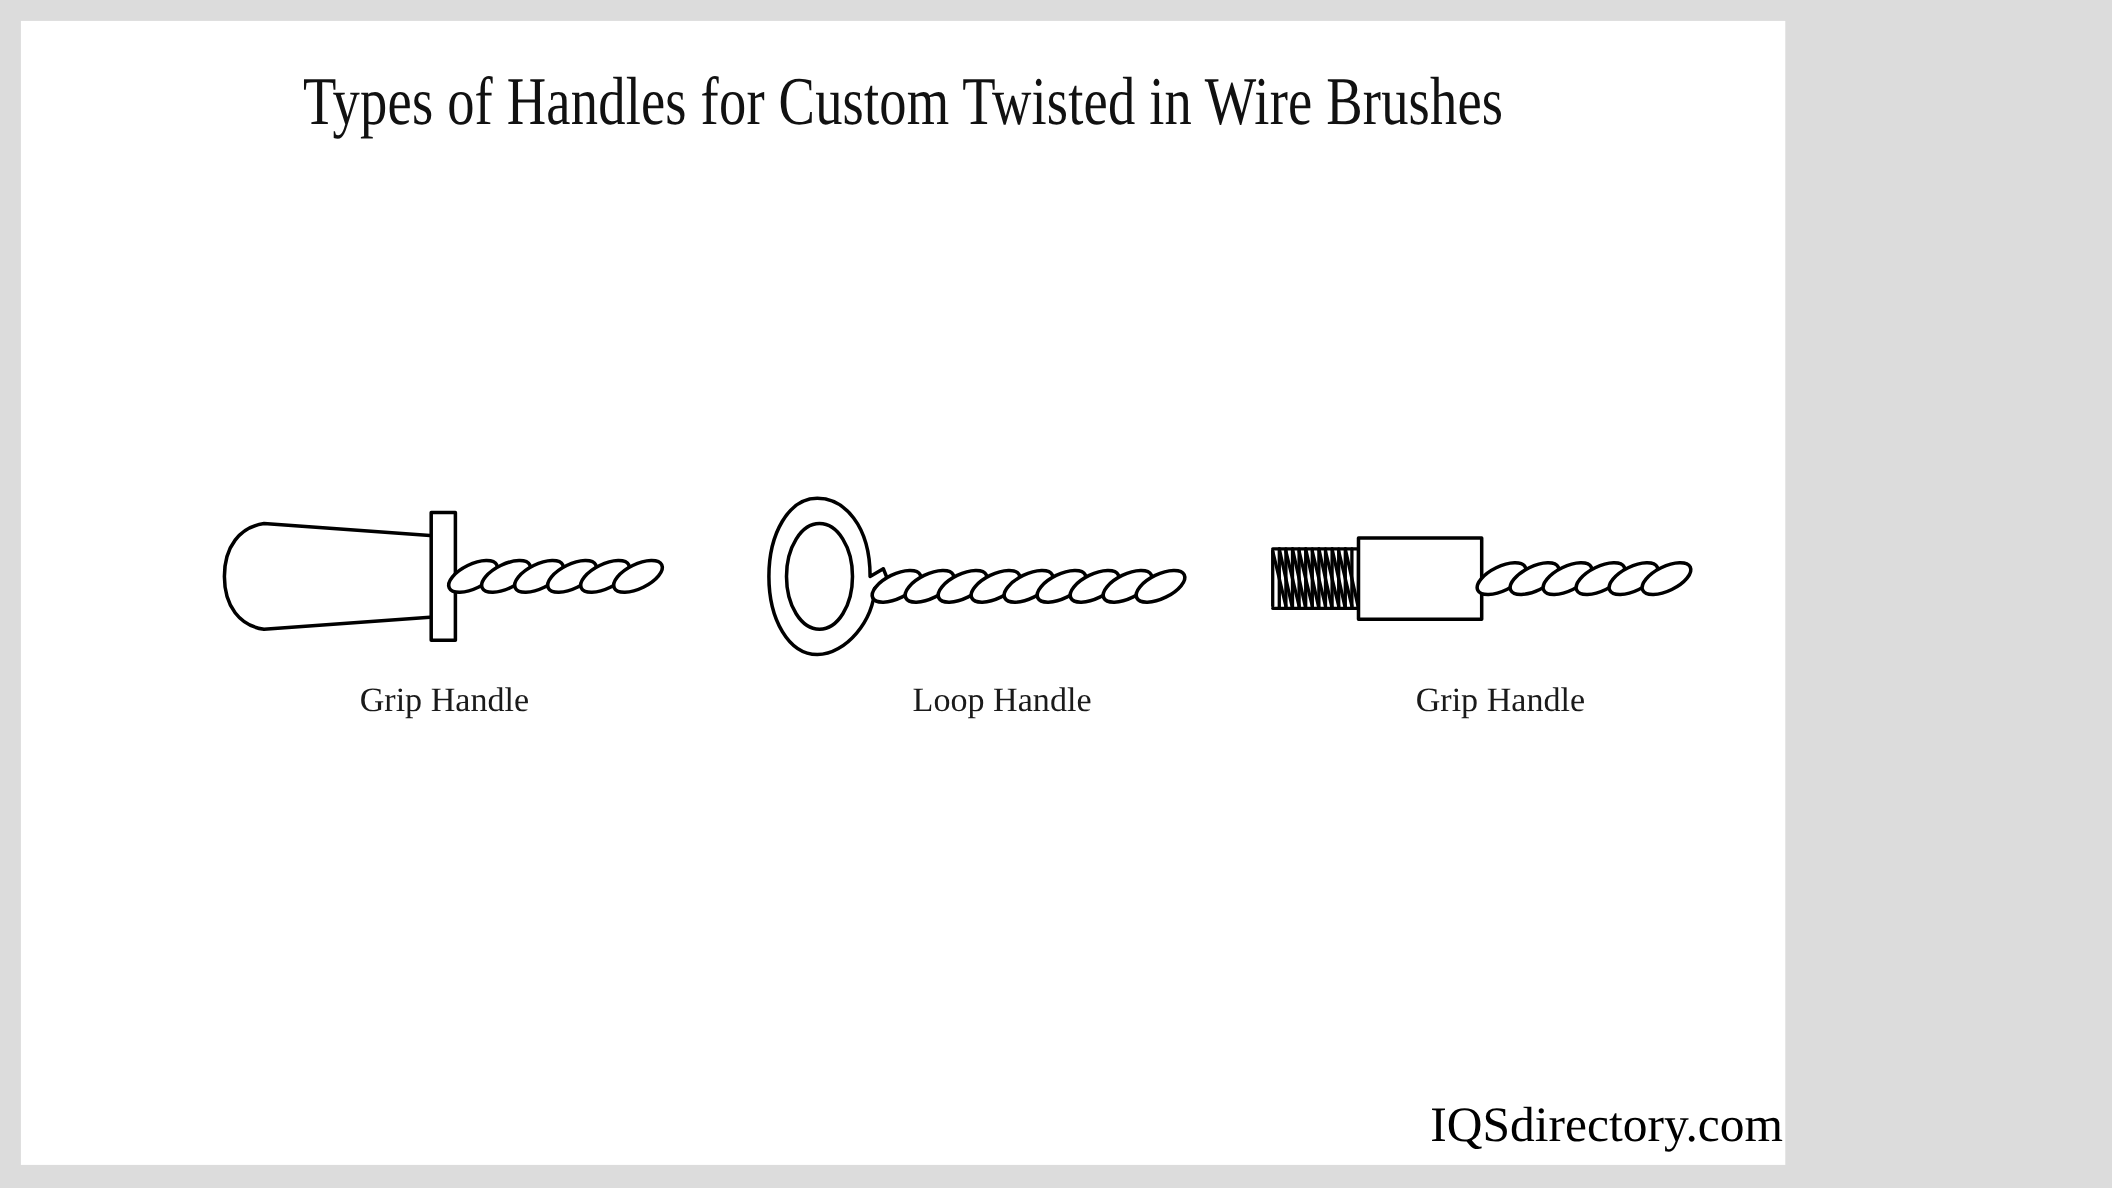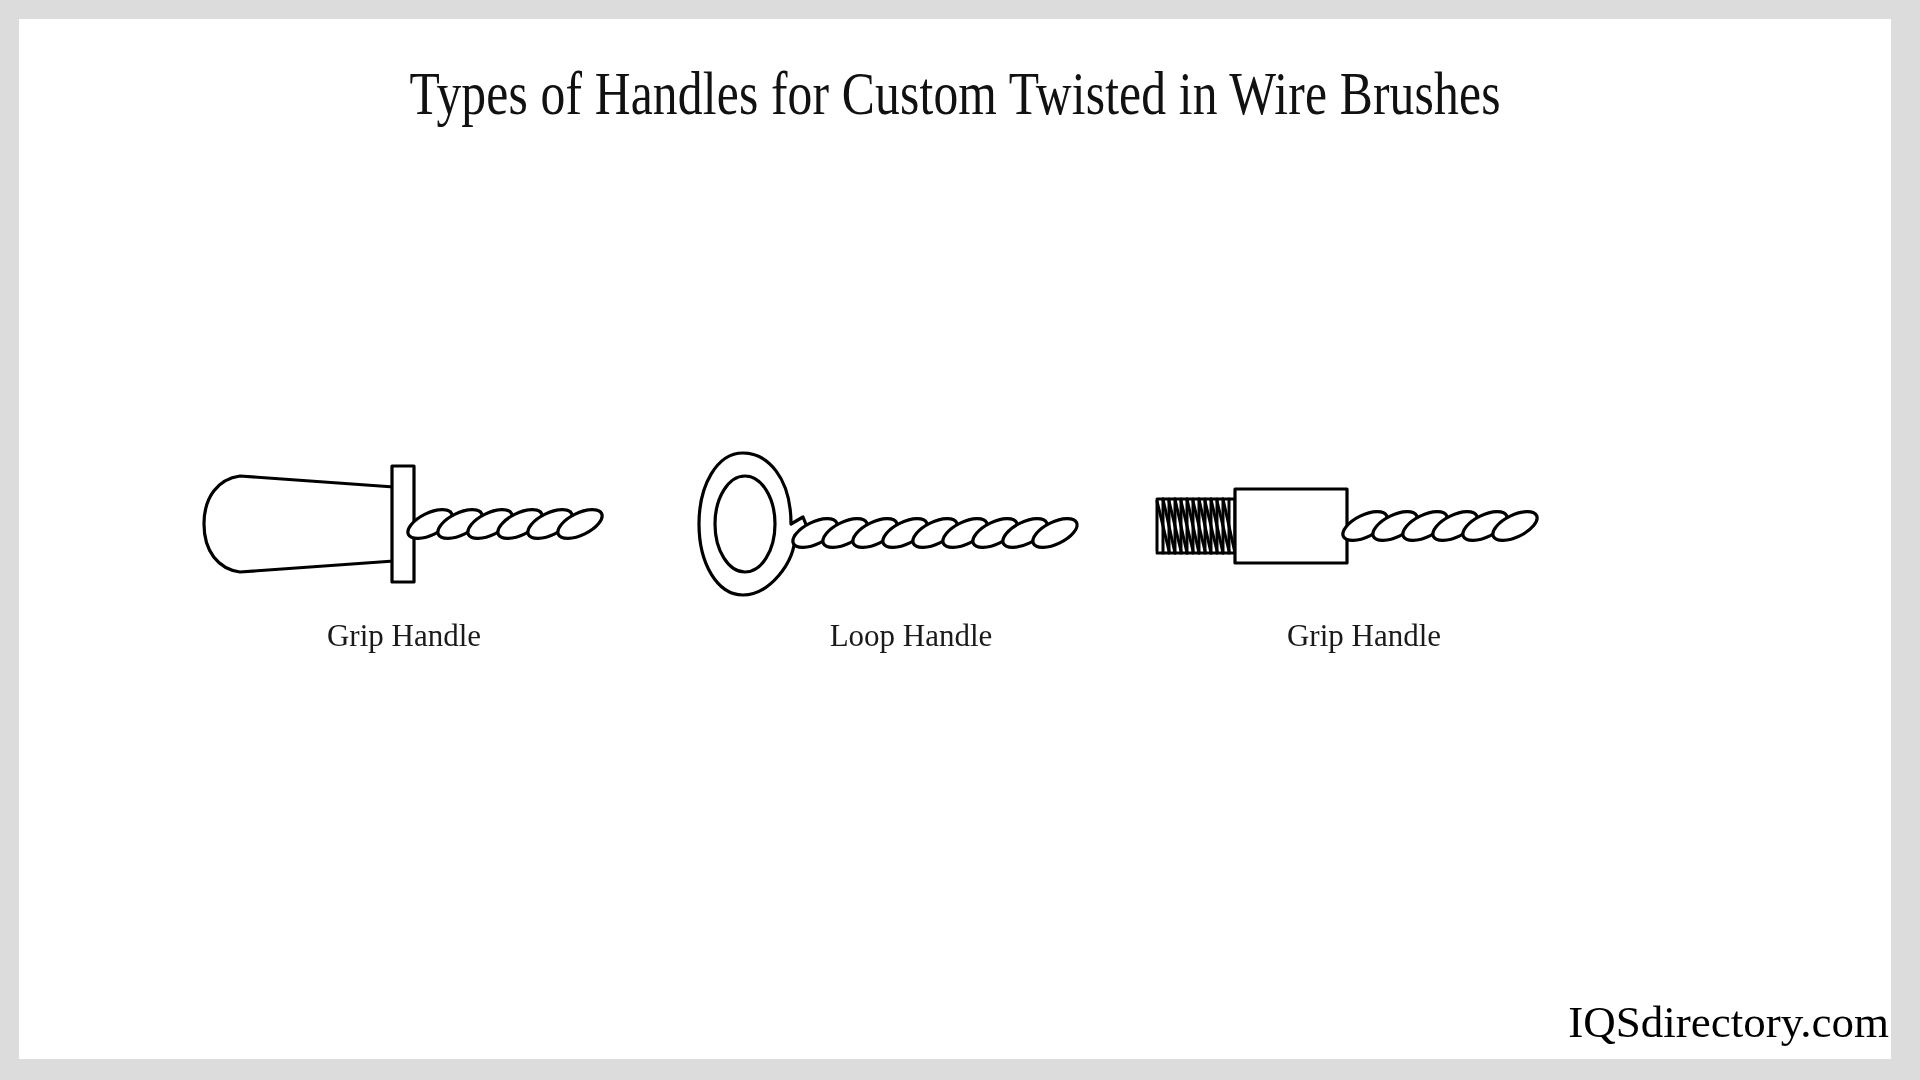--- a/index.html
+++ b/index.html
@@ -17,21 +17,21 @@
     position: relative;
     width: 1920px;
     height: 1080px;
     background: #dcdcdc;
     box-sizing: border-box;
   }
   #card {
     position: absolute;
     left: 19px;
     top: 19px;
-    width: 1872px;
+    width: 1604px;
     height: 1040px;
     background: #ffffff;
   }
   #title {
     position: absolute;
     left: 0;
     top: 38px;
     width: 100%;
     text-align: center;
     font-family: "Liberation Serif", serif;

